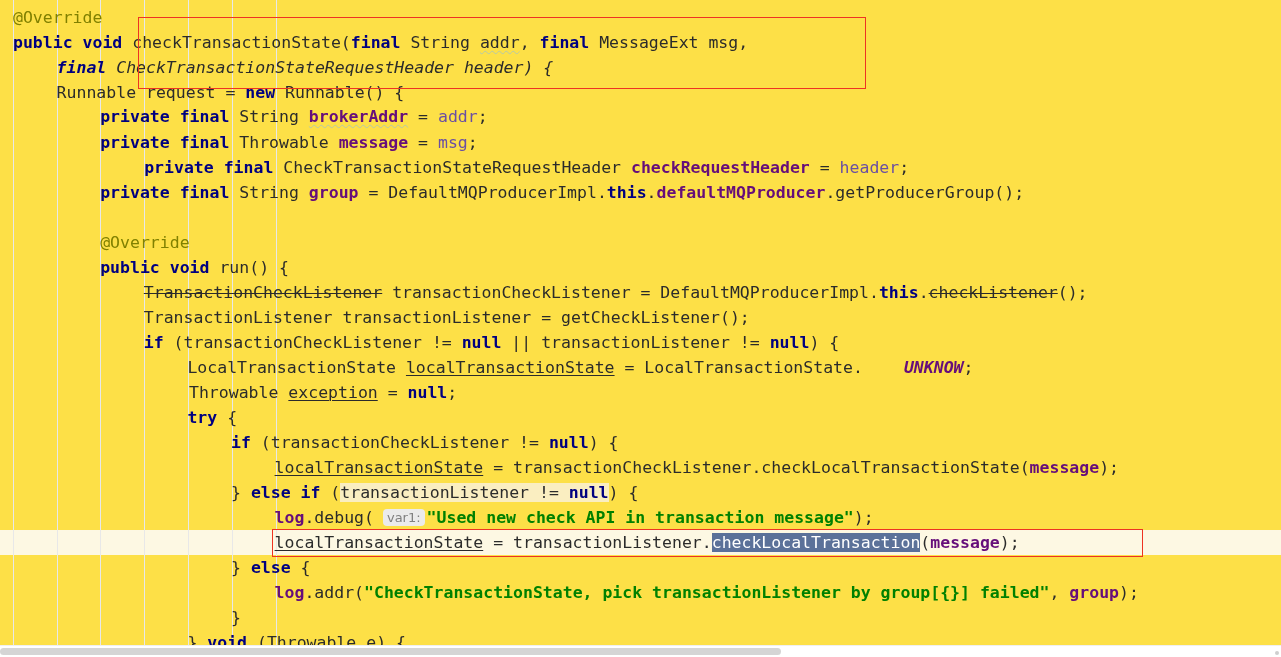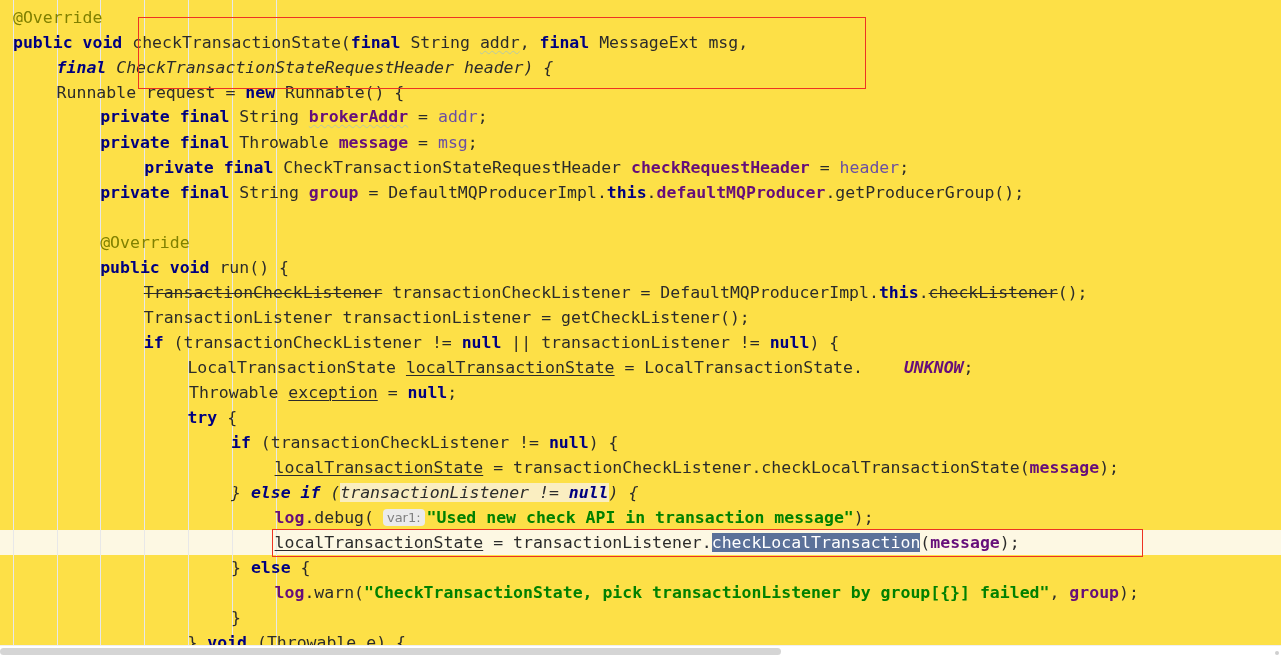--- a/index.html
+++ b/index.html
@@ -82,25 +82,25 @@
       <div class="ln" style="position: absolute; top: 230px; left: 100.2px;"><span class="anno">@Override</span></div>
       <div class="ln" style="position: absolute; top: 255px; left: 100.2px;"><span class="kw">public</span><span class="plain"> </span><span class="kw">void</span><span class="plain"> run() {</span></div>
       <div class="ln" style="position: absolute; top: 280px; left: 143.8px; text-align: right;"><span class="plain strike">TransactionCheckListener</span><span class="plain"> transactionCheckListener = DefaultMQProducerImpl.</span><span class="kw">this</span><span class="plain">.</span><span class="plain strike">checkListener</span><span class="plain">();</span></div>
       <div class="ln" style="position: absolute; top: 305px; left: 143.8px;"><span class="plain">TransactionListener transactionListener = getCheckListener();</span></div>
       <div class="ln" style="position: absolute; top: 330px; left: 143.8px;"><span class="kw">if</span><span class="plain"> (transactionCheckListener != </span><span class="kw">null</span><span class="plain"> || transactionListener != </span><span class="kw">null</span><span class="plain">) {</span></div>
       <div class="ln" style="position: absolute; top: 355px; left: 187.4px;"><span class="plain">LocalTransactionState </span><span class="lvar">localTransactionState</span><span class="plain"> = LocalTransactionState.</span><span class="const">UNKNOW</span><span class="plain">;</span></div>
       <div class="ln" style="position: absolute; top: 380px; left: 181px; margin-left: 8px;"><span class="plain">Throwable </span><span class="lvar">exception</span><span class="plain"> = </span><span class="kw">null</span><span class="plain">;</span></div>
       <div class="ln" style="position: absolute; top: 405px; left: 187.4px;"><span class="kw">try</span><span class="plain"> {</span></div>
       <div class="ln" style="position: absolute; top: 430px; left: 231px;"><span class="kw">if</span><span class="plain"> (transactionCheckListener != </span><span class="kw">null</span><span class="plain">) {</span></div>
       <div class="ln" style="position: absolute; top: 455px; left: 274.6px;"><span class="lvar">localTransactionState</span><span class="plain"> = transactionCheckListener.checkLocalTransactionState(</span><span class="fld">message</span><span class="plain">);</span></div>
-      <div class="ln" style="position: absolute; top: 480px; left: 231px; font-style: italic;"><span class="plain">} </span><span class="kw">else</span><span class="plain"> </span><span class="kw">if</span><span class="plain"> (</span><span class="plain hl">transactionListener != </span><span class="kw hl">null</span><span class="plain">) {</span></div>
+      <div class="ln" style="position: absolute; top: 480px; left: 231px;"><span class="plain">} </span><span class="kw">else</span><span class="plain"> </span><span class="kw">if</span><span class="plain"> (</span><span class="plain hl">transactionListener != </span><span class="kw hl">null</span><span class="plain">) {</span></div>
       <div class="ln" style="position: absolute; top: 505px; left: 274.6px;"><span class="fld">log</span><span class="plain">.debug(</span><span class="hint">var1:</span><span class="str">"Used new check API in transaction message"</span><span class="plain">);</span></div>
       <div class="ln" style="position: absolute; top: 530px; left: 274.6px;"><span class="lvar">localTransactionState</span><span class="plain"> = transactionListener.</span><span class="sel">checkLocalTransaction</span><span class="plain">(</span><span class="fld">message</span><span class="plain">);</span></div>
       <div class="ln" style="position: absolute; top: 555px; left: 231px;"><span class="plain">} </span><span class="kw">else</span><span class="plain"> {</span></div>
-      <div class="ln" style="position: absolute; top: 580px; left: 274.6px;"><span class="fld">log</span><span class="plain">.warn(</span><span class="str">"CheckTransactionState, pick transactionListener by group[{}] failed"</span><span class="plain">, </span><span class="fld">group</span><span class="plain">);</span></div>
+      <div class="ln" style="position: absolute; top: 580px; left: 274.6px;"><span class="fld">log</span><span class="plain">.addr(</span><span class="str">"CheckTransactionState, pick transactionListener by group[{}] failed"</span><span class="plain">, </span><span class="fld">group</span><span class="plain">);</span></div>
       <div class="ln" style="position: absolute; top: 605px; left: 231px;"><span class="plain">}</span></div>
       <div class="ln" style="position: absolute; top: 630px; left: 187.4px;"><span class="plain">} </span><span class="kw">void</span><span class="plain"> (Throwable e) {</span></div>
     </div>
 
   <div id="boxes">
       <div class="redbox" style="left: 138px; top: 17px; width: 728px; height: 72px;"></div>
       <div class="redbox" style="left: 272px; top: 529px; width: 871px; height: 28px;"></div>
     </div>
 
   <div id="hscroll-track">

